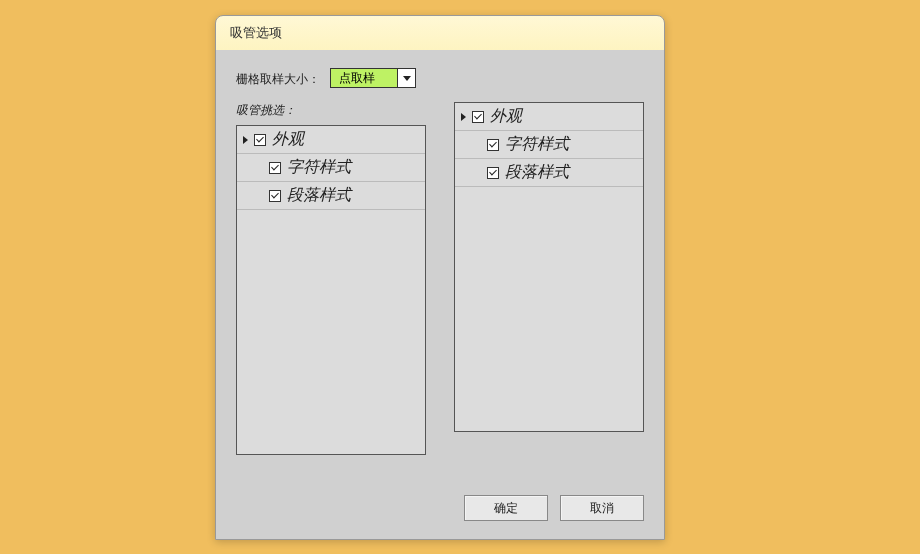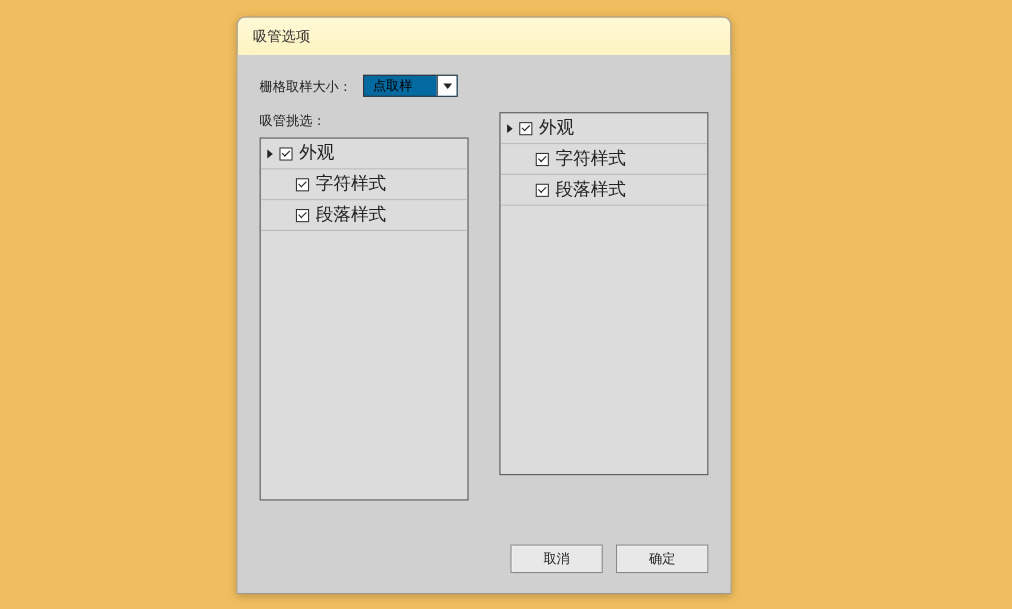--- a/index.html
+++ b/index.html
@@ -44,21 +44,21 @@
       align-items: flex-end;
       gap: 10px;
       margin-bottom: 14px;
     }
     .label {
       color: #222;
     }
     .dropdown {
       display: inline-flex;
       align-items: center;
-      background: #0369a1;
+      background: #bef264;
       border: 1px solid #333;
       height: 20px;
       width: 86px;
       position: relative;
     }
     .dropdown-text {
       padding: 0 8px;
       flex: 1;
     }
     .dropdown-btn {
@@ -73,20 +73,21 @@
     .chevron-down {
       width: 0;
       height: 0;
       border-left: 4px solid transparent;
       border-right: 4px solid transparent;
       border-top: 5px solid #222;
     }
     .columns {
       display: flex;
       gap: 28px;
+      font-style: italic;
     }
     .col {
       flex: 1;
     }
     .col-label {
       color: #222;
       margin-bottom: 6px;
     }
     .tree-box {
       border: 1px solid #555;
@@ -224,21 +225,21 @@
                 <div class="checkmark"></div>
               </div>
             <span>段落样式</span>
           </div>
         </div>
       </div>
     </div>
 
     <div class="buttons">
       <div class="btn">
+        <span>确定</span>
+      </div>
+      <div class="btn">
         <span>取消</span>
-      </div>
-      <div class="btn">
-        <span>确定</span>
       </div>
     </div>
 
   </div>
 </div>
 
 </body></html>

